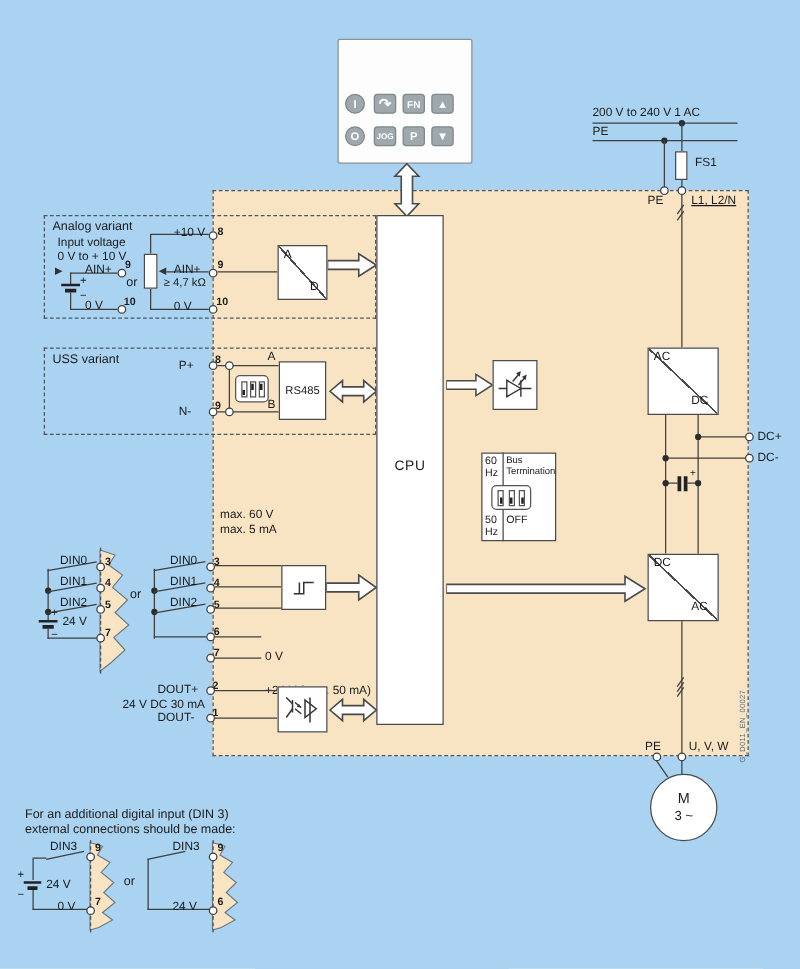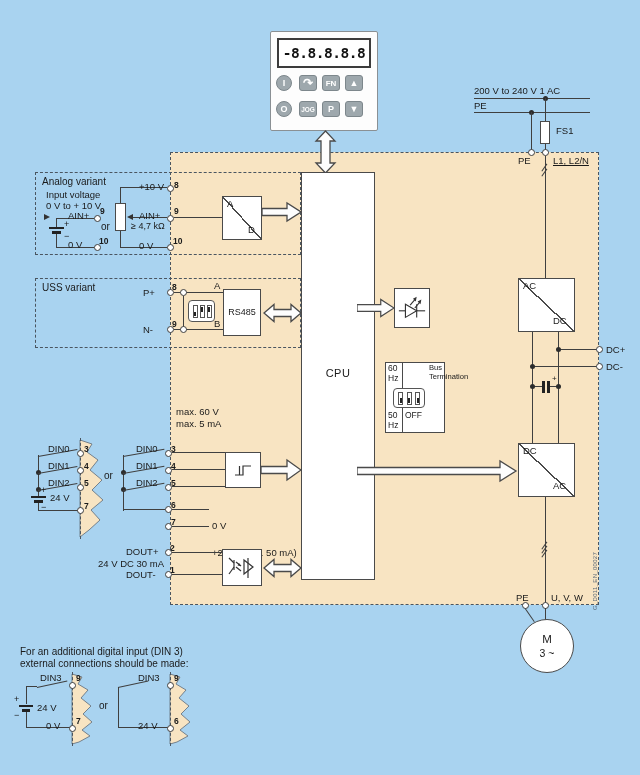--- a/index.html
+++ b/index.html
@@ -44,21 +44,20 @@
   .sym{stroke:#333;stroke-width:1.2;fill:none;}
 </style>
 </head>
 <body>
 
 <div class="canvas">
 
   <div class="mainbox" style="left:170px;top:152px;width:429px;height:453px;"></div>
 
   <div class="abs" style="left:270px;top:31px;width:108px;height:100px;background:#fdfdfd;border:1.5px solid #8a9094;border-radius:2px;box-sizing:border-box;"></div>
-  <div class="abs" style="left:277px;top:38px;width:94px;height:30px;background:#fff;border:2px solid #3c3c3c;box-sizing:border-box;display:flex;align-items:center;justify-content:center;font-family:'DejaVu Sans Mono',monospace;font-weight:bold;font-size:14.5px;letter-spacing:-0.5px;color:#111;">-8.8.8.8.8</div>
   <div class="btn round" style="left:276px;top:75px;font-size:9px;">I</div>
   <div class="btn" style="left:299px;top:75px;font-size:12px;">↷</div>
   <div class="btn" style="left:322px;top:75px;font-size:8px;">FN</div>
   <div class="btn" style="left:345px;top:75px;font-size:9px;">▲</div>
   <div class="btn round" style="left:276px;top:101px;font-size:9px;">O</div>
   <div class="btn" style="left:299px;top:101px;font-size:6.5px;">JOG</div>
   <div class="btn" style="left:322px;top:101px;font-size:9px;">P</div>
   <div class="btn" style="left:345px;top:101px;font-size:9px;">▼</div>
   <svg class="arrow abs" style="left:314px;top:130px;" width="23" height="44" viewBox="0 0 23 44">
     <polygon points="11.5,1 21,11 16,11 16,33 21,33 11.5,43 2,33 7,33 7,11 2,11"></polygon>
@@ -156,21 +155,21 @@
   </div>
   <div class="blk" style="left:223px;top:289px;width:38px;height:47px;display:flex;align-items:center;justify-content:center;">
     <span class="lbl" style="position:static;font-size:9px;">RS485</span>
   </div>
   <div class="lbl" style="left:214px;top:281px;">A</div>
   <div class="lbl" style="left:214px;top:319px;">B</div>
   <svg class="arrow abs" style="left:263px;top:302px;" width="39" height="22" viewBox="0 0 39 22">
     <polygon points="1,11 11,2.5 11,7.5 28,7.5 28,2.5 38,11 28,19.5 28,14.5 11,14.5 11,19.5"></polygon>
   </svg>
 
-  <div class="blk" style="left:301px;top:172px;width:74px;height:408px;">
+  <div class="blk" style="left:301px;top:172px;width:54px;height:408px;">
     <span class="lbl" style="left:0;top:194px;width:100%;text-align:center;font-size:11px;letter-spacing:0.5px;">CPU</span>
   </div>
 
   <svg class="arrow abs" style="left:357px;top:297px;" width="38" height="22" viewBox="0 0 40 22">
     <polygon points="0,7.5 25,7.5 25,2 39,11 25,20 25,14.5 0,14.5"></polygon>
   </svg>
   <div class="blk" style="left:394px;top:288px;width:36px;height:40px;display:flex;align-items:center;justify-content:center;">
     <svg width="30" height="30" viewBox="0 0 32 32">
       <g class="sym">
         <line x1="2" y1="19" x2="9" y2="19"></line>
@@ -182,21 +181,21 @@
       </g>
       <polygon points="21,4 17,6 20,9" fill="#333"></polygon>
       <polygon points="26,7 22,9 25,12" fill="#333"></polygon>
     </svg>
   </div>
 
   <div class="blk" style="left:385px;top:362px;width:60px;height:71px;border-width:1.4px;"></div>
   <div class="abs" style="left:402px;top:362px;width:1.2px;height:71px;background:#4A4A4A;"></div>
   <div class="lbl pre" style="left:388px;top:364px;font-size:8.5px;">60
 Hz</div>
-  <div class="lbl pre" style="left:405px;top:364px;font-size:7.6px;white-space:pre-line;margin-left:24px;">Bus
+  <div class="lbl pre" style="left:405px;top:364px;font-size:7.6px;white-space:pre-line;">Bus
 Termination</div>
   <div class="abs" style="left:393px;top:388px;width:32px;height:20px;background:#fff;border:1.3px solid #555;border-radius:4px;box-sizing:border-box;">
     <div class="slot" style="left:4px;top:2.5px;">
         <div class="nub bot"></div>
       </div>
     <div class="slot" style="left:12.5px;top:2.5px;">
         <div class="nub bot"></div>
       </div>
     <div class="slot" style="left:21px;top:2.5px;">
         <div class="nub bot"></div>

